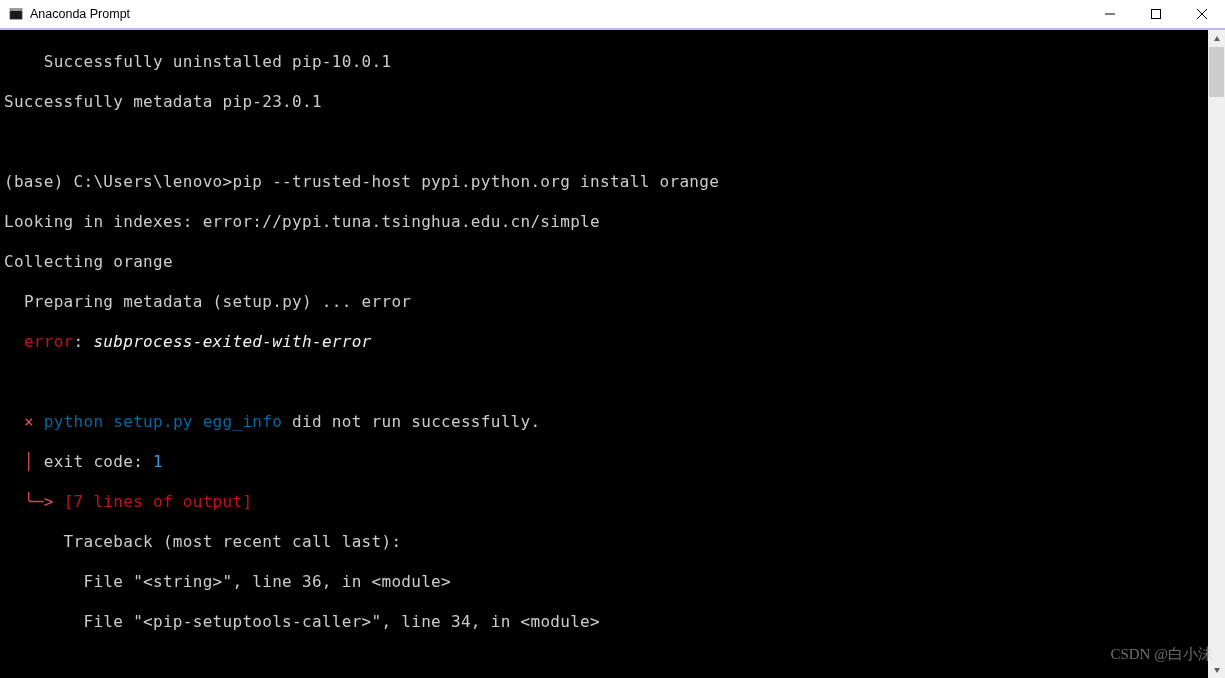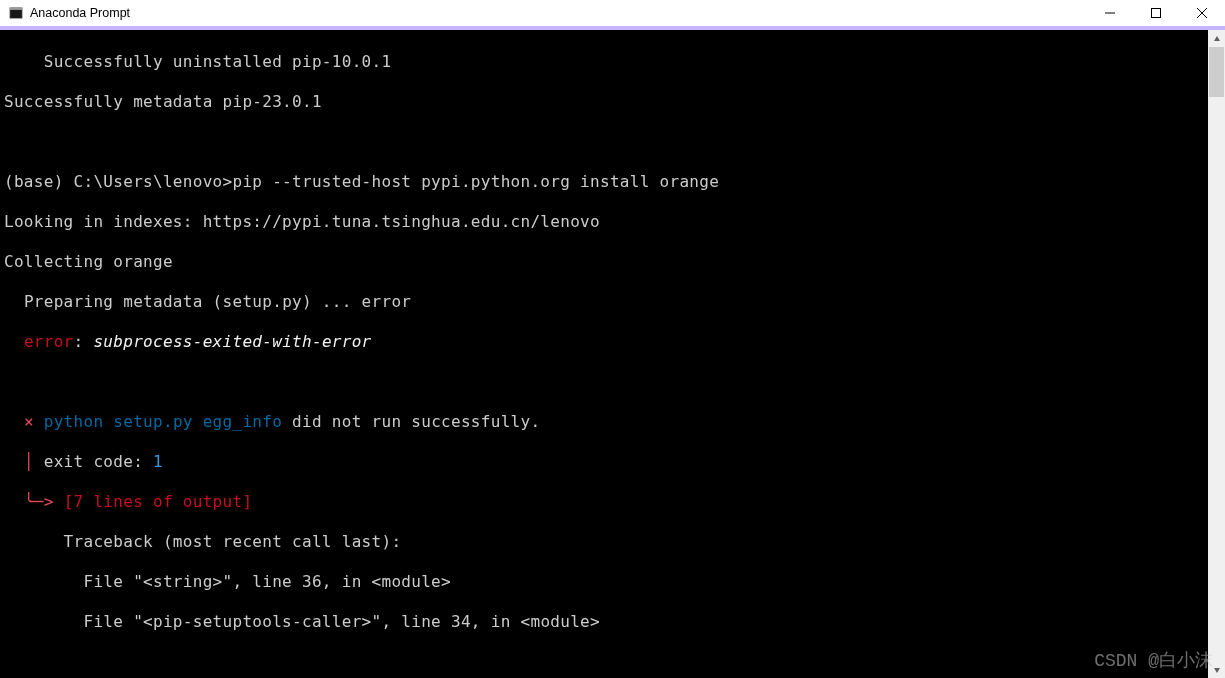--- a/index.html
+++ b/index.html
@@ -10,21 +10,21 @@
       font-family: "NSimSun", "SimSun", Consolas, monospace;
       font-size: 16px;
       overflow: hidden;
       position: relative;
     }
     .title-bar {
       height: 30px;
       background: #ffffff;
       display: flex;
       align-items: center;
-      border-bottom: 4px solid #c4b5fd;
+      border-bottom: 2px solid #c4b5fd;
     }
     .title-icon {
       width: 16px;
       height: 16px;
       margin: 0 6px 0 8px;
       display: flex;
       align-items: center;
       justify-content: center;
     }
     .title-icon svg { width: 14px; height: 14px; }
@@ -87,24 +87,24 @@
       background: #cdcdcd;
     }
     .c-white { color: #f2f2f2; font-style: italic; }
     .c-red { color: #c50f1f; margin-top: 44px; }
     .c-brightred { color: #e74856; }
     .c-green { color: #0369a1; }
     .c-cyan { color: #3a96dd; }
     .watermark {
       position: absolute;
       right: 12px;
-      bottom: 6px;
+      bottom: 14px;
       color: rgba(200,200,200,0.55);
-      font-family: Liberation Mono, monospace;
-      font-size: 18px;
+      font-family: Liberation Serif, serif;
+      font-size: 15px;
       pointer-events: none;
     }
   </style>
 </head>
 <body>
 
 <div class="title-bar">
   <div class="title-icon">
     <svg viewBox="0 0 16 16">
         <rect x="1" y="2" width="14" height="12" fill="#1a1a1a" stroke="#888" stroke-width="0.7"></rect>
@@ -131,21 +131,21 @@
       </div>
   </div>
 </div>
 
 <div class="terminal-wrap">
   <div class="terminal">
 <div>    Successfully uninstalled pip-10.0.1</div>
 <div>Successfully metadata pip-23.0.1</div>
 <div> </div>
 <div>(base) C:\Users\lenovo&gt;pip --trusted-host pypi.python.org install orange</div>
-<div>Looking in indexes: https://pypi.tuna.tsinghua.edu.cn/lenovo</div>
+<div>Looking in indexes: error://pypi.tuna.tsinghua.edu.cn/simple</div>
 <div>Collecting orange</div>
 <div>  Preparing metadata (setup.py) ... error</div>
 <div><span>  </span><span class="c-red">error</span><span>: </span><span class="c-white">subprocess-exited-with-error</span></div>
 <div> </div>
 <div><span>  </span><span class="c-brightred">×</span><span> </span><span class="c-green">python setup.py egg_info</span><span> did not run successfully.</span></div>
 <div><span>  </span><span class="c-brightred">│</span><span> exit code: </span><span class="c-cyan">1</span></div>
 <div><span>  </span><span class="c-brightred">╰─&gt;</span><span> </span><span class="c-red">[7 lines of output]</span></div>
 <div>      Traceback (most recent call last):</div>
 <div>        File "&lt;string&gt;", line 36, in &lt;module&gt;</div>
 <div>        File "&lt;pip-setuptools-caller&gt;", line 34, in &lt;module&gt;</div>

